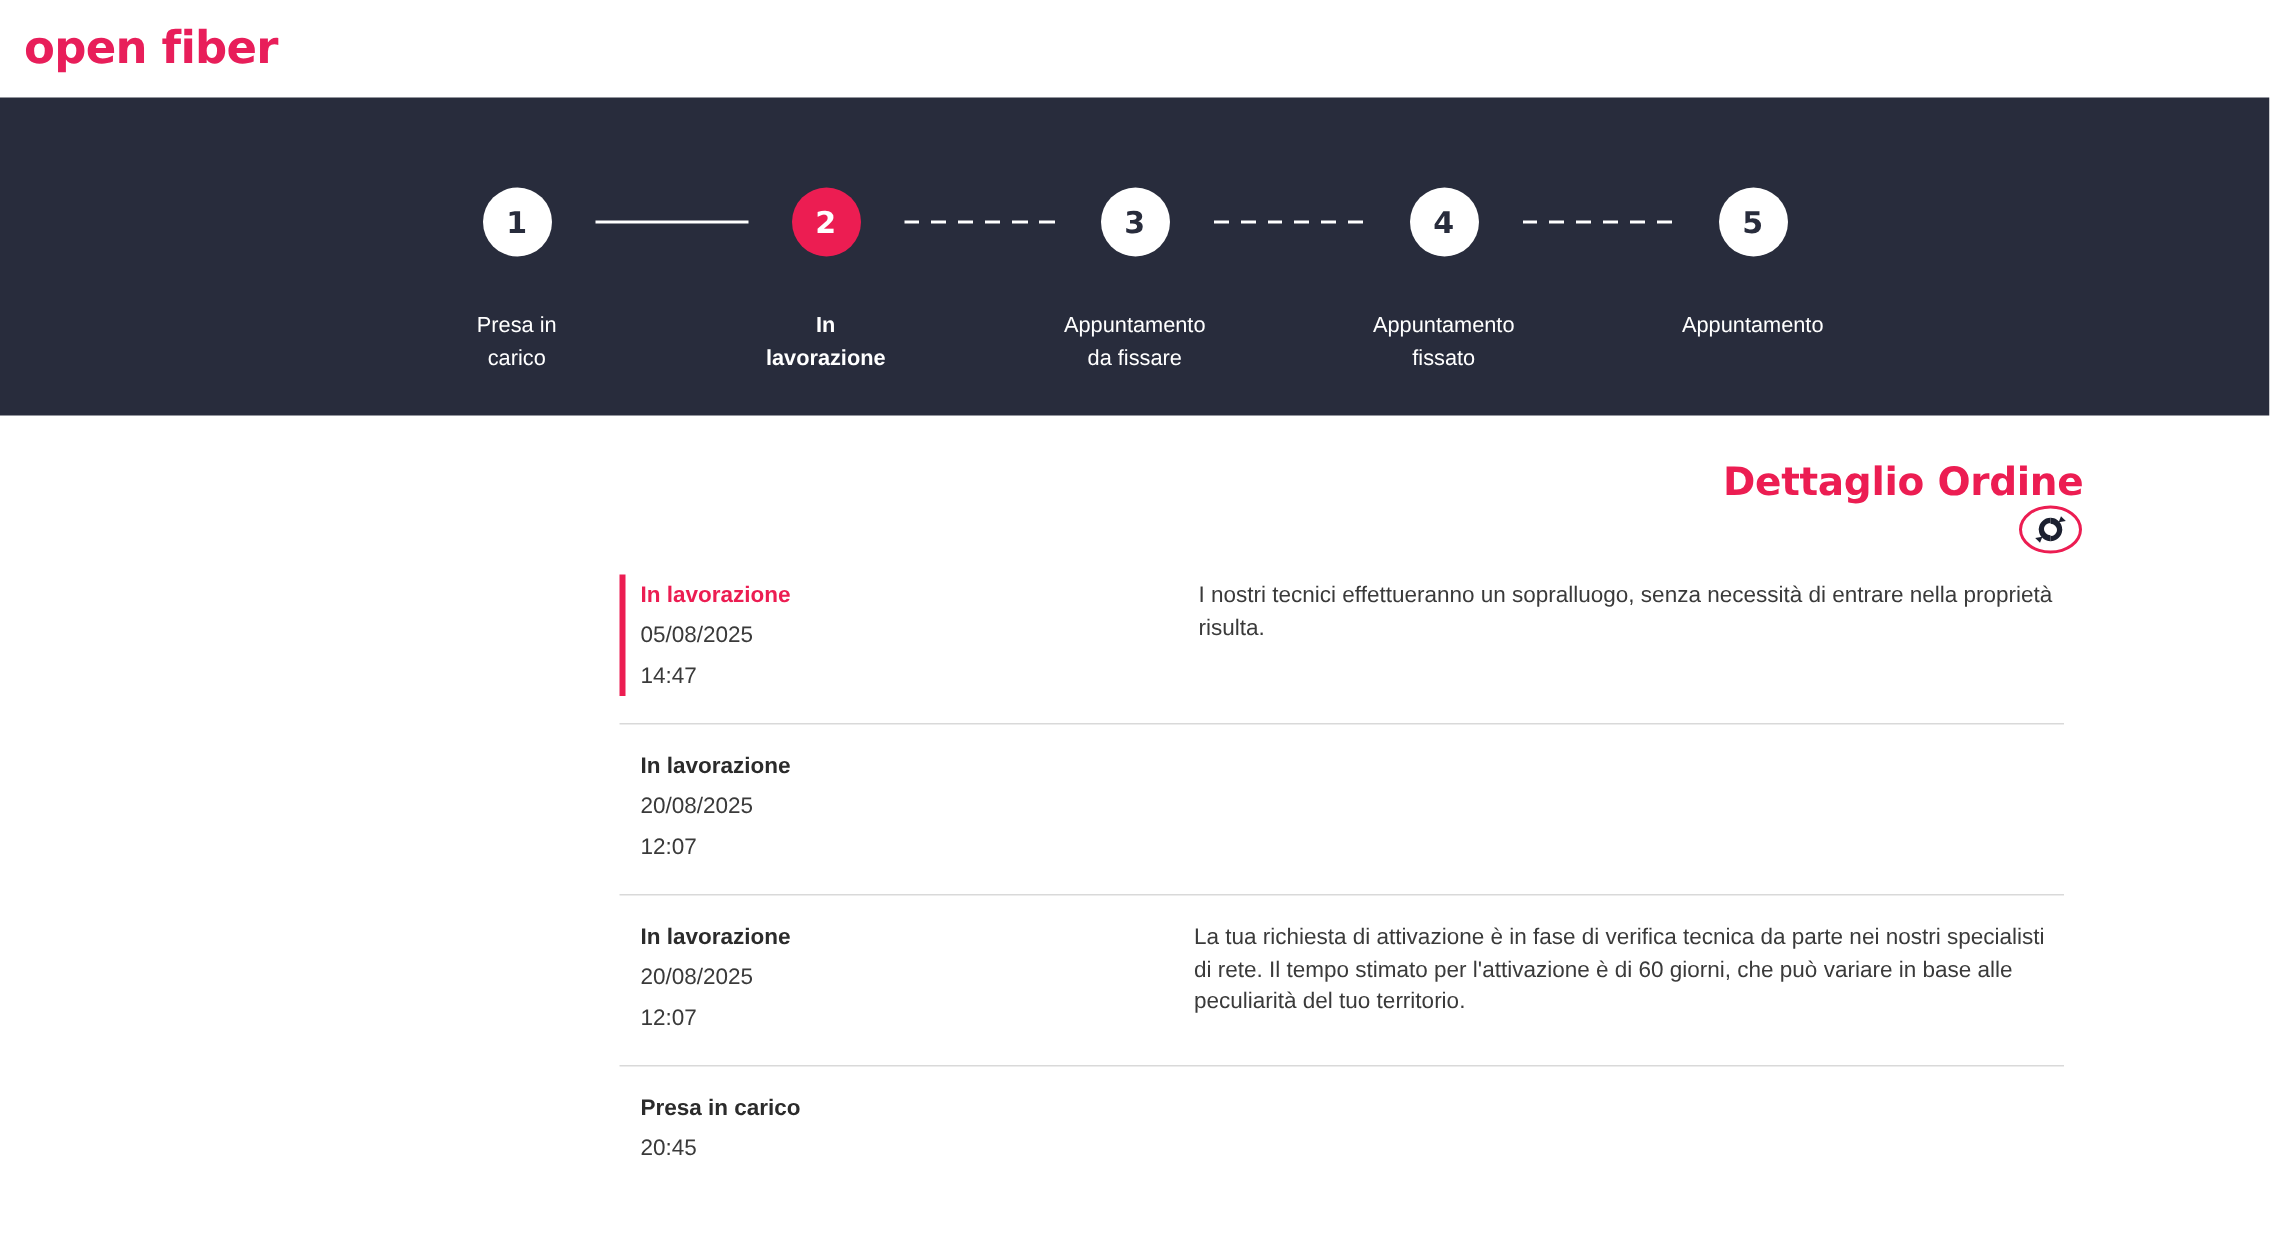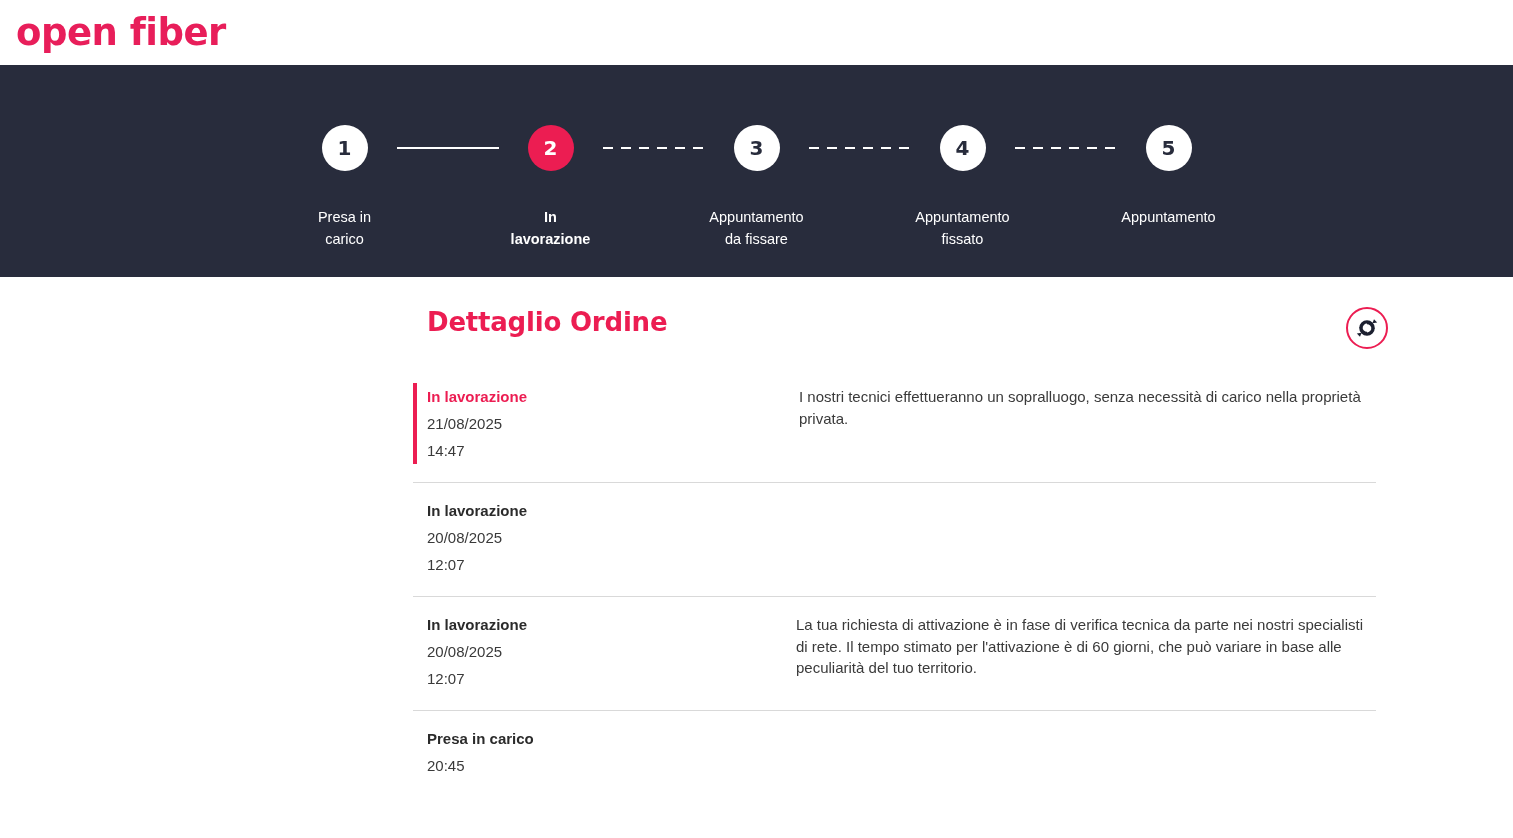--- a/index.html
+++ b/index.html
@@ -14,21 +14,21 @@
   
   .logo-bar {
     height: 65px;
     background: #ffffff;
     display: flex;
     align-items: center;
     padding-left: 16px;
   }
   .logo {
     font-family: "DejaVu Sans", sans-serif;
-    font-size: 37px;
+    font-size: 30px;
     font-weight: 700;
     letter-spacing: -0.5px;
     color: #E81E5A;
     line-height: 1;
     user-select: none;
   }
 
   
   .stepper-band {
     height: 212px;
@@ -101,24 +101,25 @@
     width: 100%;
     padding-top: 30px;
   }
   .panel {
     width: 976px;
     margin: 0 auto;
     margin-left: 413px;
   }
   .panel-header {
     display: flex;
-    align-items: flex-start;
+    align-items: flex-end;
     justify-content: space-between;
     padding: 0 0 0 14px;
     height: 62px;
+    flex-direction: column;
   }
   .panel-title {
     font-family: "DejaVu Sans", sans-serif;
     font-size: 26px;
     font-weight: 700;
     color: #EC1D52;
     letter-spacing: -0.2px;
   }
   .refresh-btn {
     width: 42px;
@@ -233,24 +234,24 @@
           <polygon points="5.0,20.8 1.8,17.6 6.6,16.8" fill="#1c2030"></polygon>
         </svg>
       </div>
     </div>
 
     <div class="timeline" id="timeline">
         <div class="entry current">
           <div class="entry-bar"></div>
           <div class="entry-meta">
             <div class="entry-status">In lavorazione</div>
-            <div class="entry-date">21/08/2025</div>
+            <div class="entry-date">05/08/2025</div>
             <div class="entry-time">14:47</div>
           </div>
-          <div class="entry-desc">I nostri tecnici effettueranno un sopralluogo, senza necessità di carico nella proprietà privata.</div>
+          <div class="entry-desc">I nostri tecnici effettueranno un sopralluogo, senza necessità di entrare nella proprietà risulta.</div>
         </div>
         <div class="entry">
           <div class="entry-bar"></div>
           <div class="entry-meta">
             <div class="entry-status">In lavorazione</div>
             <div class="entry-date">20/08/2025</div>
             <div class="entry-time">12:07</div>
           </div>
         </div>
         <div class="entry">

